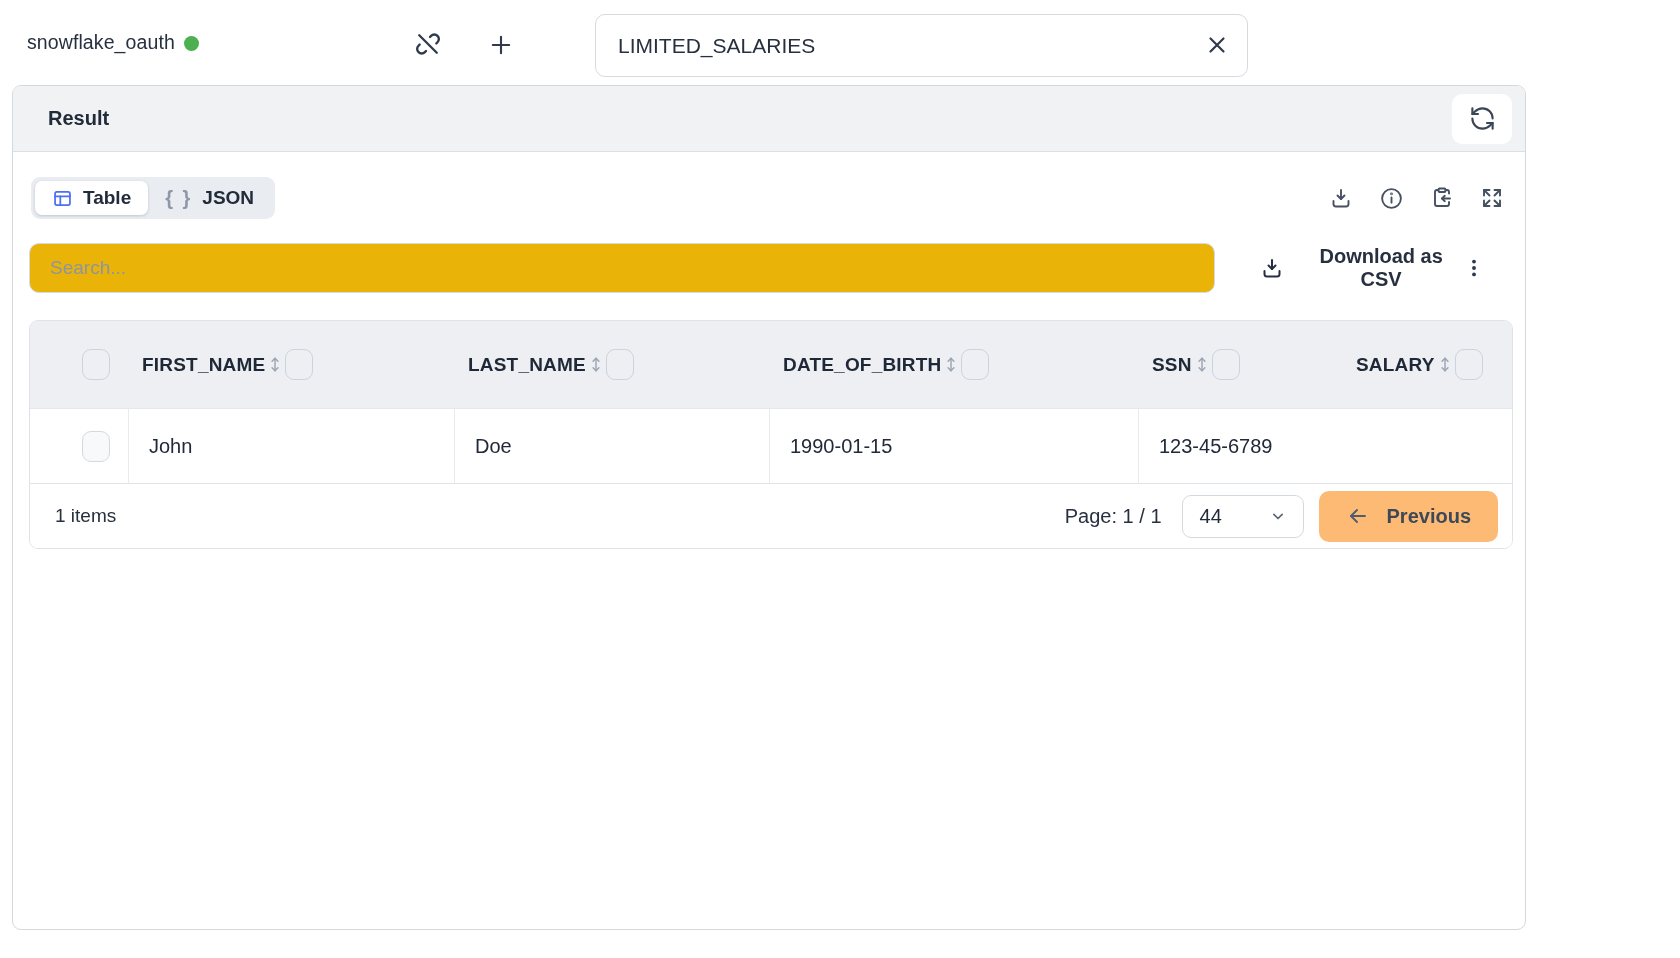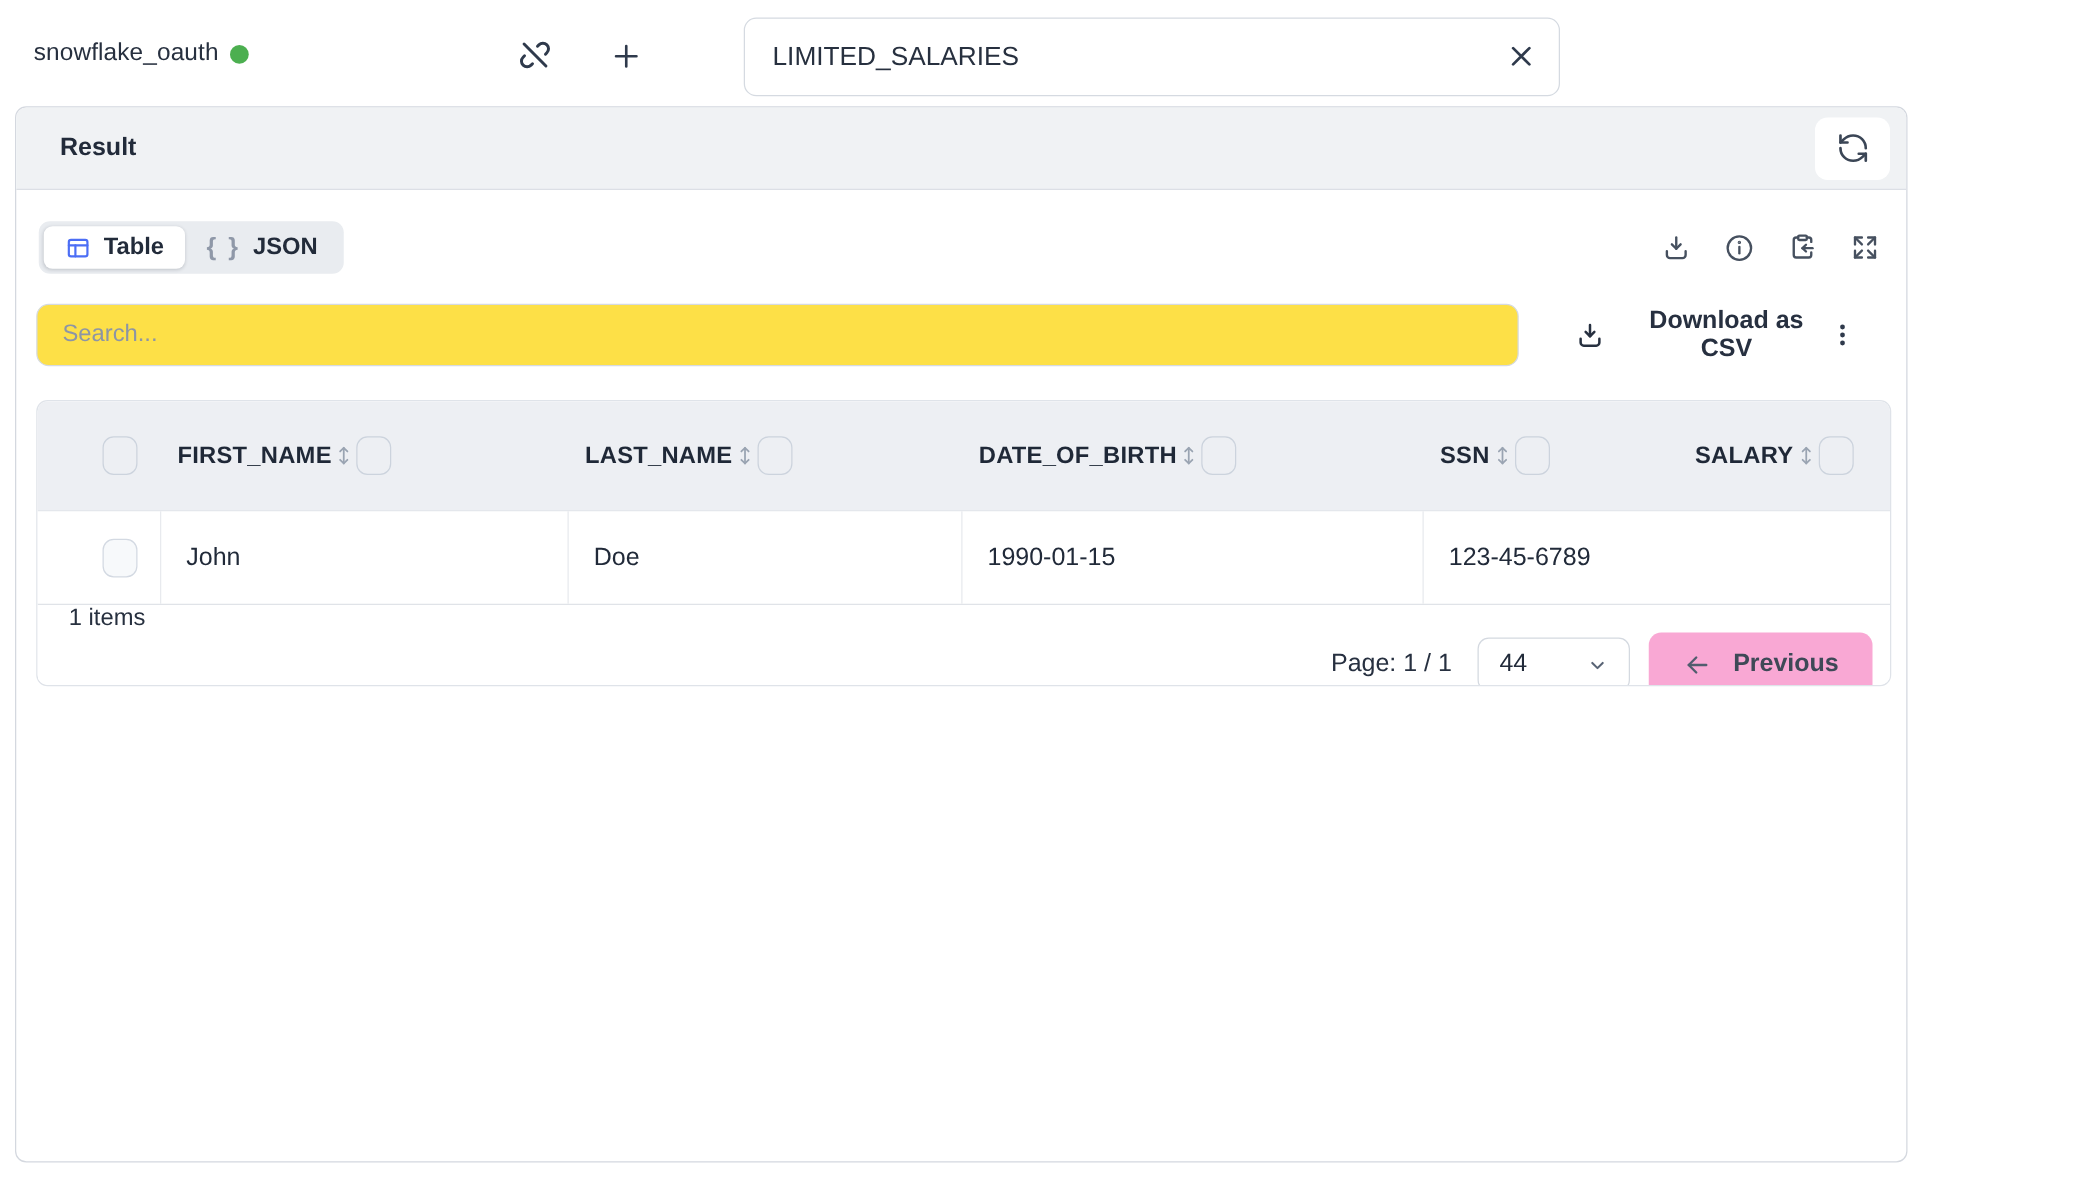--- a/index.html
+++ b/index.html
@@ -50,21 +50,21 @@
     border-radius:7px; cursor:pointer; font-size:19px; font-weight:700; color:#222b3a;
   }
   .seg-item.active { background:#fff; box-shadow:0 1px 3px rgba(16,24,40,.18); }
   .brace-icon { font-size:20px; font-weight:700; color:#8f98a8; letter-spacing:2px; }
   .tool-icons { margin-left:auto; display:flex; align-items:center; gap:26px; margin-right:9px; color:#46505f; }
   .tool-icons .icon-btn { color:#46505f; }
 
   
   .search-row { display:flex; align-items:center; margin-top:24px; }
   .search-input {
-    width:1222px; height:50px; border:1px solid #d5dae1; border-radius:10px; background:#fde047;
+    width:1222px; height:50px; border:1px solid #d5dae1; border-radius:10px; background:#eab308;
     font-family:inherit; font-size:19px; color:#27303f; padding:16px 20px; outline:none;
   }
   .search-input::placeholder { color:#8d95a5; }
   .csv-btn {
     margin-left:45px; display:flex; align-items:center; gap:15px; background:none; border:none;
     cursor:pointer; color:#273040; font-family:inherit;
   }
   .csv-label { font-size:20px; font-weight:700; color:#273040; }
   .kebab-btn { margin-left:auto; margin-right:28px; }
 
@@ -79,32 +79,32 @@
   .th-label { font-size:19px; font-weight:700; color:#1f2837; letter-spacing:.2px; white-space:nowrap; }
   .sort-icon { color:#9aa4b2; cursor:pointer; flex:none; }
   .opt-box, .cb {
     width:28px; height:31px; border:1.5px solid #ccd3dd; border-radius:9px; background:transparent;
     cursor:pointer; flex:none;
   }
   .check-cell { display:flex; align-items:center; justify-content:center; padding-left:34px; }
   .tbody-row { height:75px; border-top:1px solid #e4e7ec; background:#fff; }
   .tbody-row .cb { background:#f7f9fb; border-color:#d3d9e2; }
   .td { display:flex; align-items:center; padding-left:20px; font-size:20px; color:#212a39; border-left:1px solid #e8eaee; }
-  .tfoot { height:65px; border-top:1px solid #e0e3e8; display:flex; padding:0 14px 0 25px; background:#fff;flex-direction:column; }
+  .tfoot { height:65px; border-top:1px solid #e0e3e8; display:flex; align-items:center; padding:0 14px 0 25px; background:#fff; }
   .items-label { font-size:19px; color:#27303f; }
   .foot-right { margin-left:auto; display:flex; align-items:center; }
   .page-label { font-size:20px; color:#273040; }
   .size-select {
     margin-left:20px; width:122px; height:43px; border:1px solid #d4d9e0; border-radius:9px; background:#fff;
     display:flex; align-items:center; justify-content:space-between; padding:0 15px 0 17px; cursor:pointer;
   }
   .size-value { font-size:20px; color:#222b3a; }
   .chev { color:#5a6576; }
   .prev-btn {
-    margin-left:15px; height:51px; border:none; border-radius:10px; background:#f9a8d4;
+    margin-left:15px; height:51px; border:none; border-radius:10px; background:#fdba74;
     display:flex; align-items:center; gap:17px; padding:0 27px; cursor:pointer; font-family:inherit;
   }
   .prev-arrow { color:#515d6e; }
   .prev-label { font-size:20px; font-weight:700; color:#3e4957; }
 </style>
 </head>
 <body>
 
 <div class="app">
 

